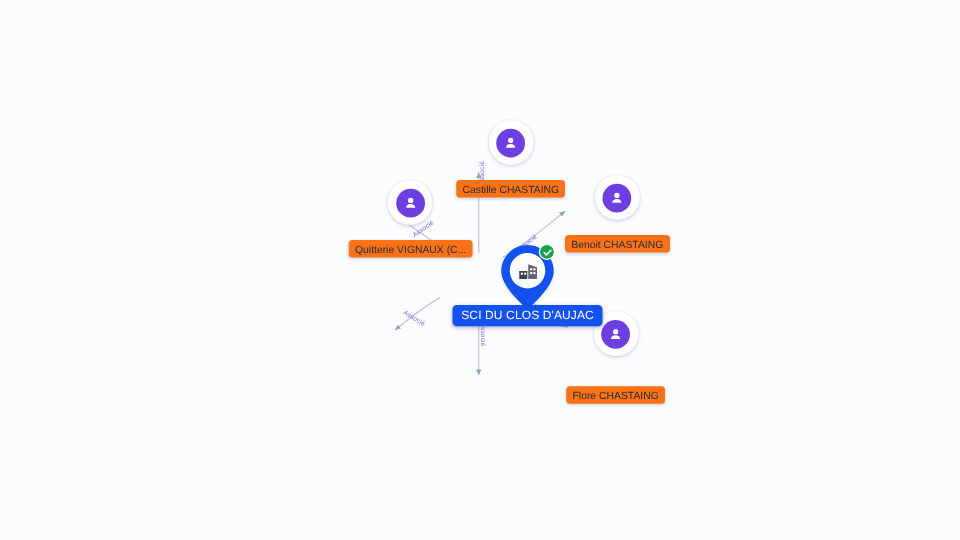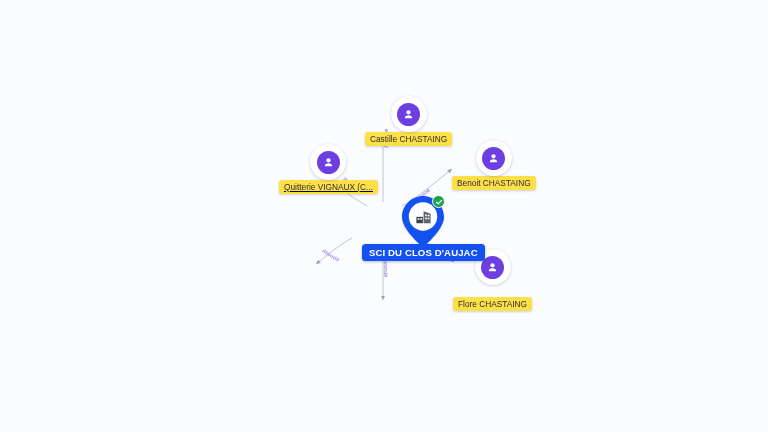--- a/index.html
+++ b/index.html
@@ -89,22 +89,22 @@
     border-radius: 50%;
     background: #ffffff;
     box-shadow: 0 1px 2px rgba(40,50,90,0.16);
     border: 0.6px solid rgba(150,158,185,0.35);
   }
   .stack-1 { left: 5px;  top: -2.5px; z-index: 1; }
   .stack-2 { left: 3.5px; top: -1.5px; z-index: 2; }
   .stack-3 { left: 2px;  top: -0.5px; z-index: 3; }
 
   .node-label {
-    margin-top: 0;
-    background: #fde047;
+    margin-top: 12px;
+    background: #f97316;
     border-radius: 3px;
     padding: 2.5px 5px 3px 5px;
     font-size: 8.3px;
     line-height: 1;
     color: #2b2b38;
     white-space: nowrap;
     box-shadow: 0 1px 2.5px rgba(40,50,90,0.22);
     font-family: "Liberation Sans", sans-serif;
   }
 
@@ -173,21 +173,20 @@
     color: #ffffff;
     border-radius: 3.5px;
     padding: 3.5px 7px 4px 7px;
     font-size: 9.6px;
     line-height: 1;
     letter-spacing: 0.1px;
     white-space: nowrap;
     box-shadow: 0 1px 3px rgba(20,40,120,0.30);
     z-index: 21;
     font-family: "Liberation Sans", sans-serif;
-    font-weight: bold;
   }
 </style>
 </head>
 <body>
 
 <div id="graph-canvas">
 
   <svg id="edge-layer" viewBox="0 0 768 432" width="768" height="432">
     <defs>
       <marker id="arw" markerWidth="6" markerHeight="6" refX="5" refY="3" orient="auto" markerUnits="strokeWidth">
@@ -227,21 +226,21 @@
           <svg width="13" height="13" viewBox="0 0 24 24" fill="#ffffff">
             <circle cx="12" cy="8" r="3.9"></circle>
             <path d="M12 13.2c-4.1 0-6.6 2.3-6.6 4.4v1.2h13.2v-1.2c0-2.1-2.5-4.4-6.6-4.4z"></path>
           </svg>
         </div>
       </div>
     </div>
     <div class="node-label">Castille CHASTAING</div>
   </div>
 
-  <div class="node" style="left:279px; top:144px;text-decoration:underline;">
+  <div class="node" style="left:279px; top:144px;">
     <div class="avatar-wrap">
       <div class="avatar">
         <div class="avatar-inner">
           <svg width="13" height="13" viewBox="0 0 24 24" fill="#ffffff">
             <circle cx="12" cy="8" r="3.9"></circle>
             <path d="M12 13.2c-4.1 0-6.6 2.3-6.6 4.4v1.2h13.2v-1.2c0-2.1-2.5-4.4-6.6-4.4z"></path>
           </svg>
         </div>
       </div>
     </div>

